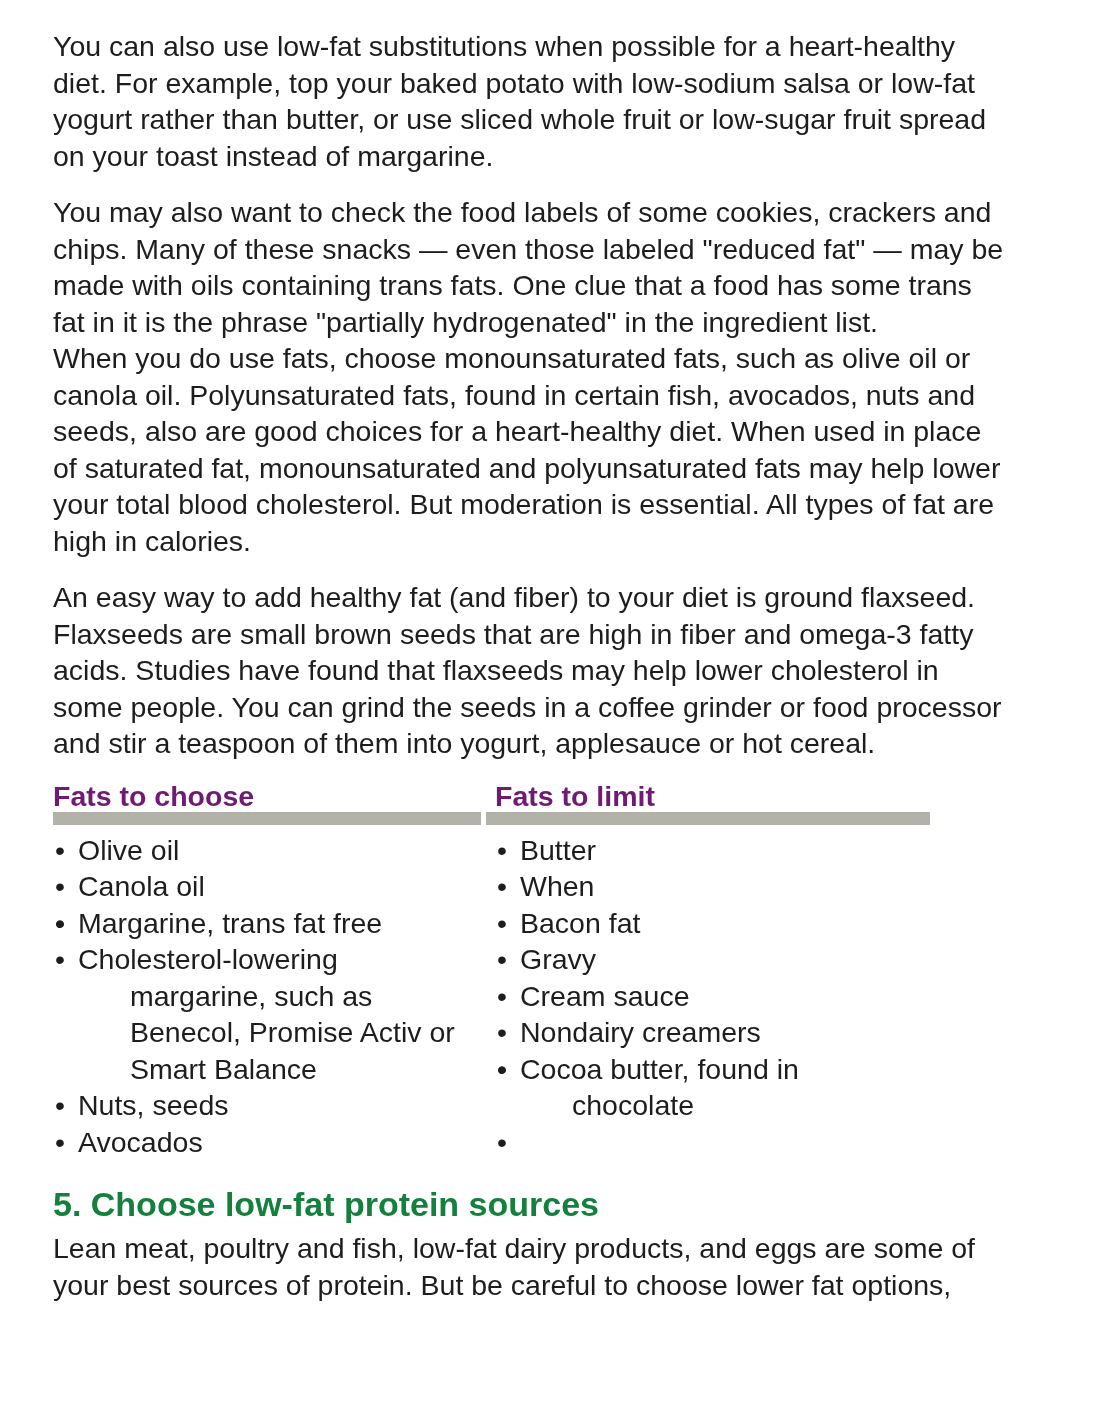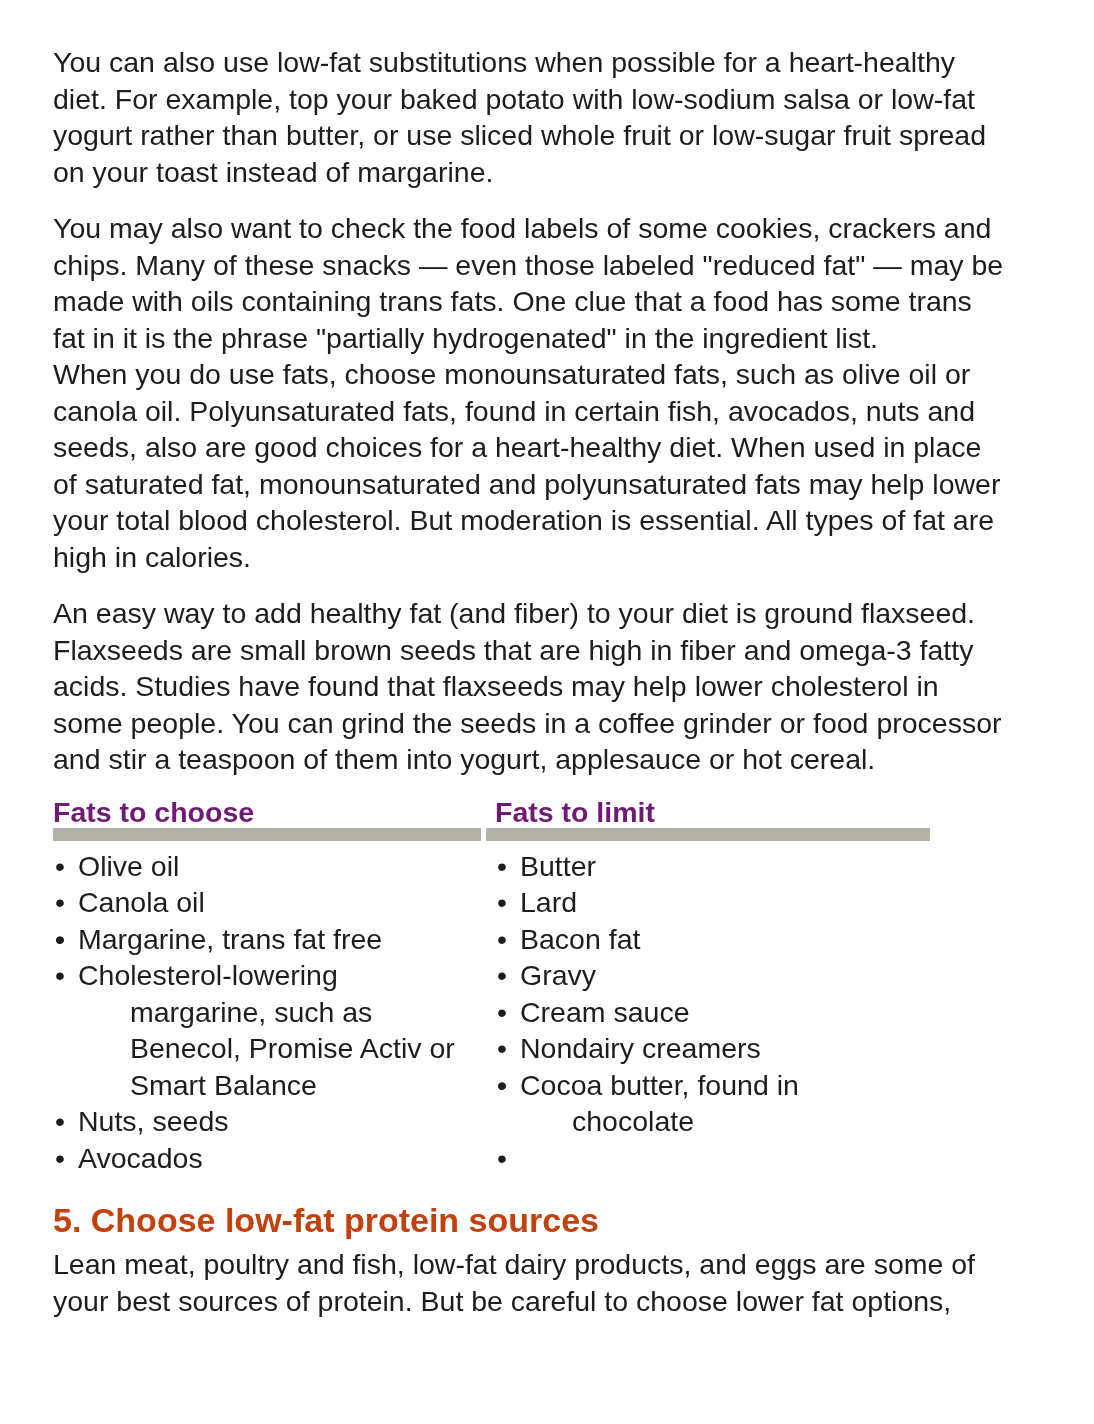--- a/index.html
+++ b/index.html
@@ -10,21 +10,21 @@
   body {
     width: 1094px;
     height: 1424px;
     overflow: hidden;
     font-family: "Liberation Sans", "DejaVu Sans", sans-serif;
     color: #1d1d1d;
   }
   .doc {
     box-sizing: border-box;
     width: 1094px;
-    padding: 44px 12px 0 53px;
+    padding: 28px 12px 0 53px;
     font-size: 28.5px;
     line-height: 36.5px;
   }
   .para {
     margin: 0 0 20px 0;
     white-space: pre-line;
   }
   
   .fats-table {
     margin-top: 20px;
@@ -87,21 +87,21 @@
     margin-left: 77px;
     text-indent: -52px;
     white-space: pre-line;
   }
   
   .section-heading {
     margin: 22px 0 2px 0;
     font-size: 34px;
     line-height: 44px;
     font-weight: bold;
-    color: #c2410c;
+    color: #15803d;
   }
   .closing {
     margin: 4px 0 0 0;
     white-space: pre-line;
   }
 </style>
 </head>
 <body>
 
 <div class="doc">
@@ -176,21 +176,21 @@
           </ul>
       </div>
       <div class="fats-col second">
         <ul class="fats-list">
             <li>
               <span class="bullet">•</span>
               <span class="item-text">Butter</span>
             </li>
             <li>
               <span class="bullet">•</span>
-              <span class="item-text">Lard</span>
+              <span class="item-text">When</span>
             </li>
             <li>
               <span class="bullet">•</span>
               <span class="item-text">Bacon fat</span>
             </li>
             <li>
               <span class="bullet">•</span>
               <span class="item-text">Gravy</span>
             </li>
             <li>

